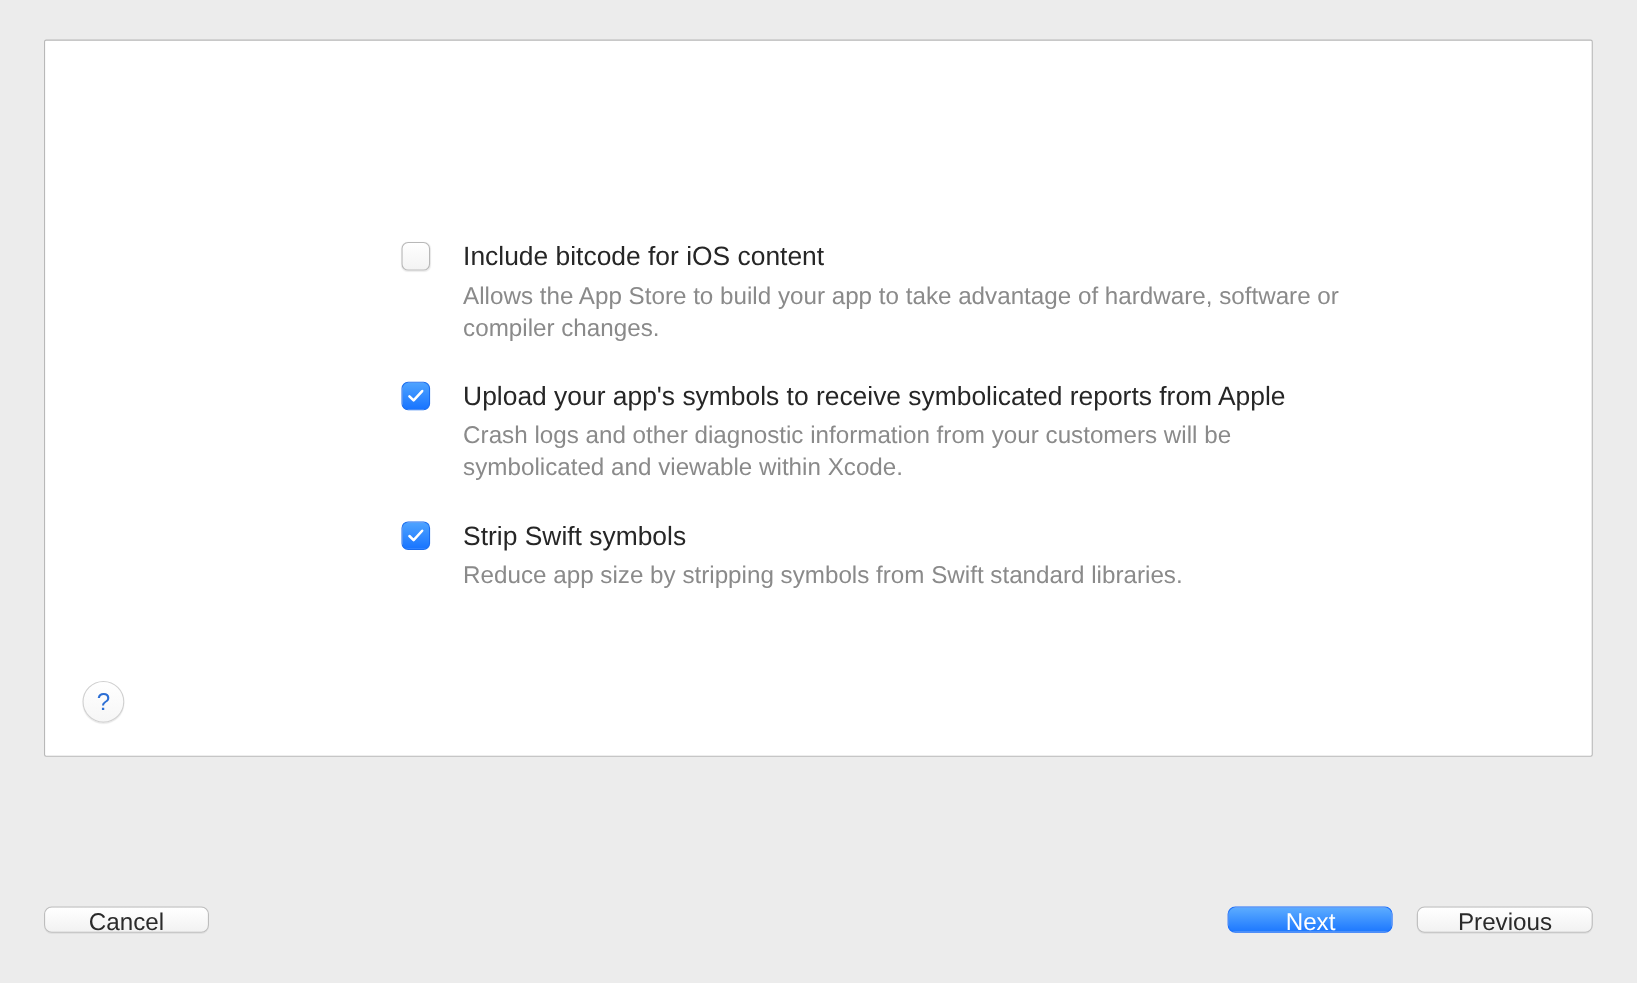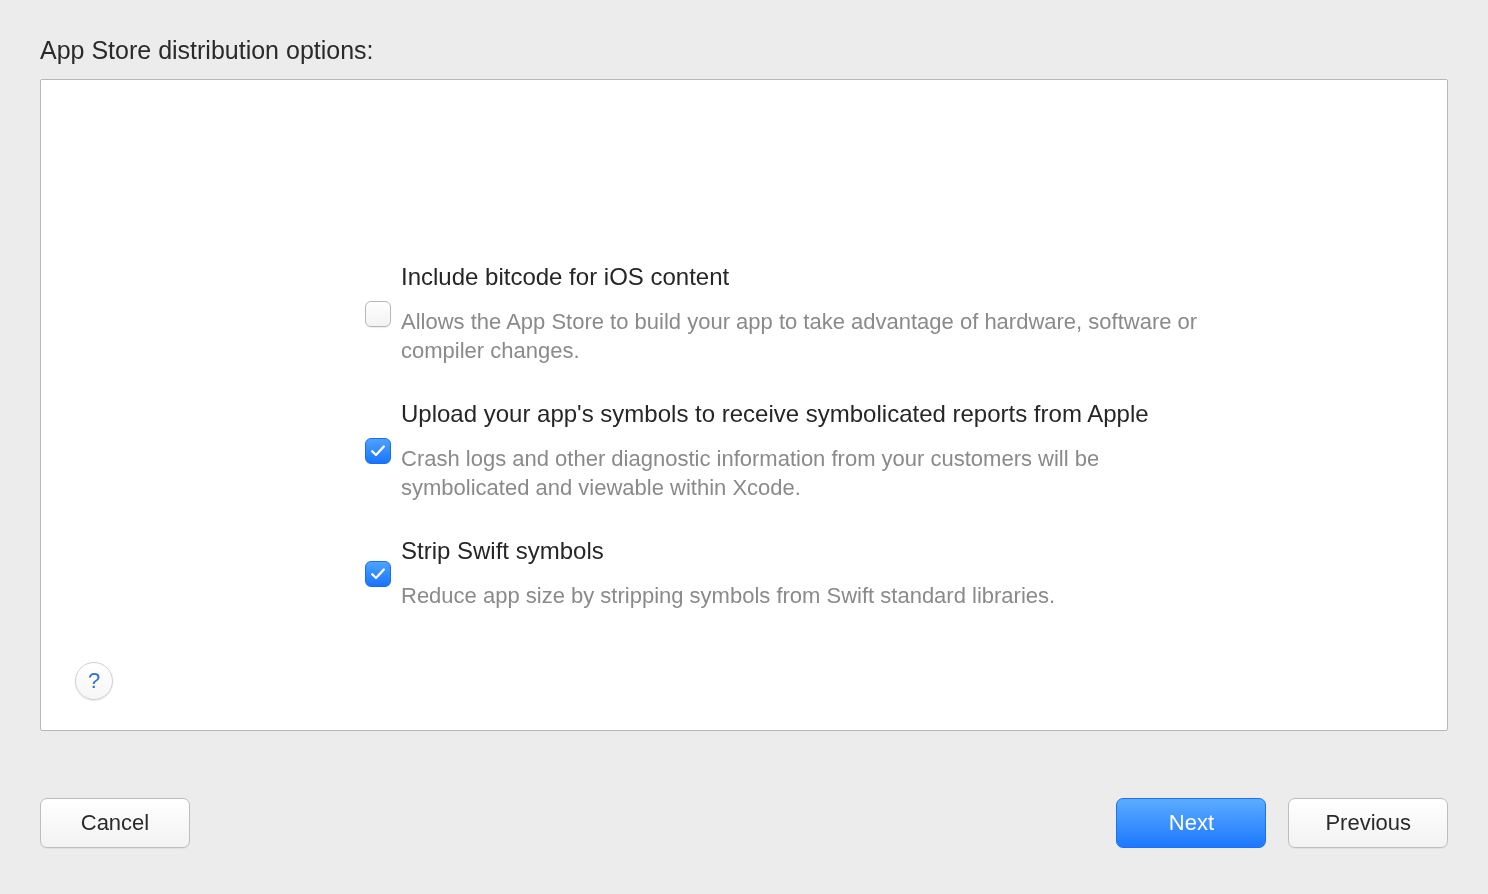--- a/index.html
+++ b/index.html
@@ -33,21 +33,22 @@
   }
   .options {
     position: absolute;
     left: 324px;
     top: 182px;
     width: 860px;
   }
   .option {
     margin-bottom: 34px;
     display: flex;
-    align-items: center;
+    align-items: flex-start;
+    gap: 20px;
   }
   .checkbox {
     width: 26px;
     height: 26px;
     flex: 0 0 26px;
     margin-right: 10px;
     margin-top: 1px;
     border-radius: 6px;
     display: flex;
     align-items: center;
@@ -72,21 +73,21 @@
   .opt-text { flex: 1; }
   .opt-label {
     font-size: 24px;
     color: #262626;
     line-height: 1.25;
   }
   .opt-desc {
     font-size: 22px;
     color: #8a8a8a;
     line-height: 1.3;
-    margin-top: 16px;
+    margin-top: 6px;
   }
   .help-button {
     position: absolute;
     left: 34px;
     bottom: 30px;
     width: 38px;
     height: 38px;
     border-radius: 50%;
     background: linear-gradient(#ffffff, #f6f6f6);
     border: 1px solid #d0d0d0;
@@ -103,27 +104,26 @@
   .button-row {
     position: absolute;
     left: 40px;
     right: 40px;
     bottom: 46px;
     display: flex;
     align-items: center;
   }
   .spacer { flex: 1; }
   .btn {
-    height: 50px;
+    height: 24px;
     min-width: 150px;
     padding: 0 36px;
     border-radius: 7px;
     font-size: 22px;
     display: inline-flex;
-    align-items: center;
     justify-content: center;
     margin-left: 22px;
     cursor: default;
     user-select: none;
   }
   .btn.default {
     background: linear-gradient(#ffffff, #f2f2f2);
     border: 1px solid #bdbdbd;
     color: #2a2a2a;
     box-shadow: 0 1px 0 rgba(0,0,0,.05);
@@ -132,21 +132,20 @@
   .btn.primary {
     background: linear-gradient(#5cacff, #1d78ff);
     border: 1px solid #1b6ffb;
     color: #ffffff;
   }
 </style>
 </head>
 <body>
 
 <div class="dialog">
-  <div class="title">App Store distribution options:</div>
 
   <div class="panel">
     <div class="options">
 
       <div class="option">
         <div class="checkbox unchecked"></div>
         <div class="opt-text">
           <div class="opt-label">Include bitcode for iOS content</div>
           <div class="opt-desc">Allows the App Store to build your app to take advantage of hardware, software or compiler changes.</div>
         </div>

